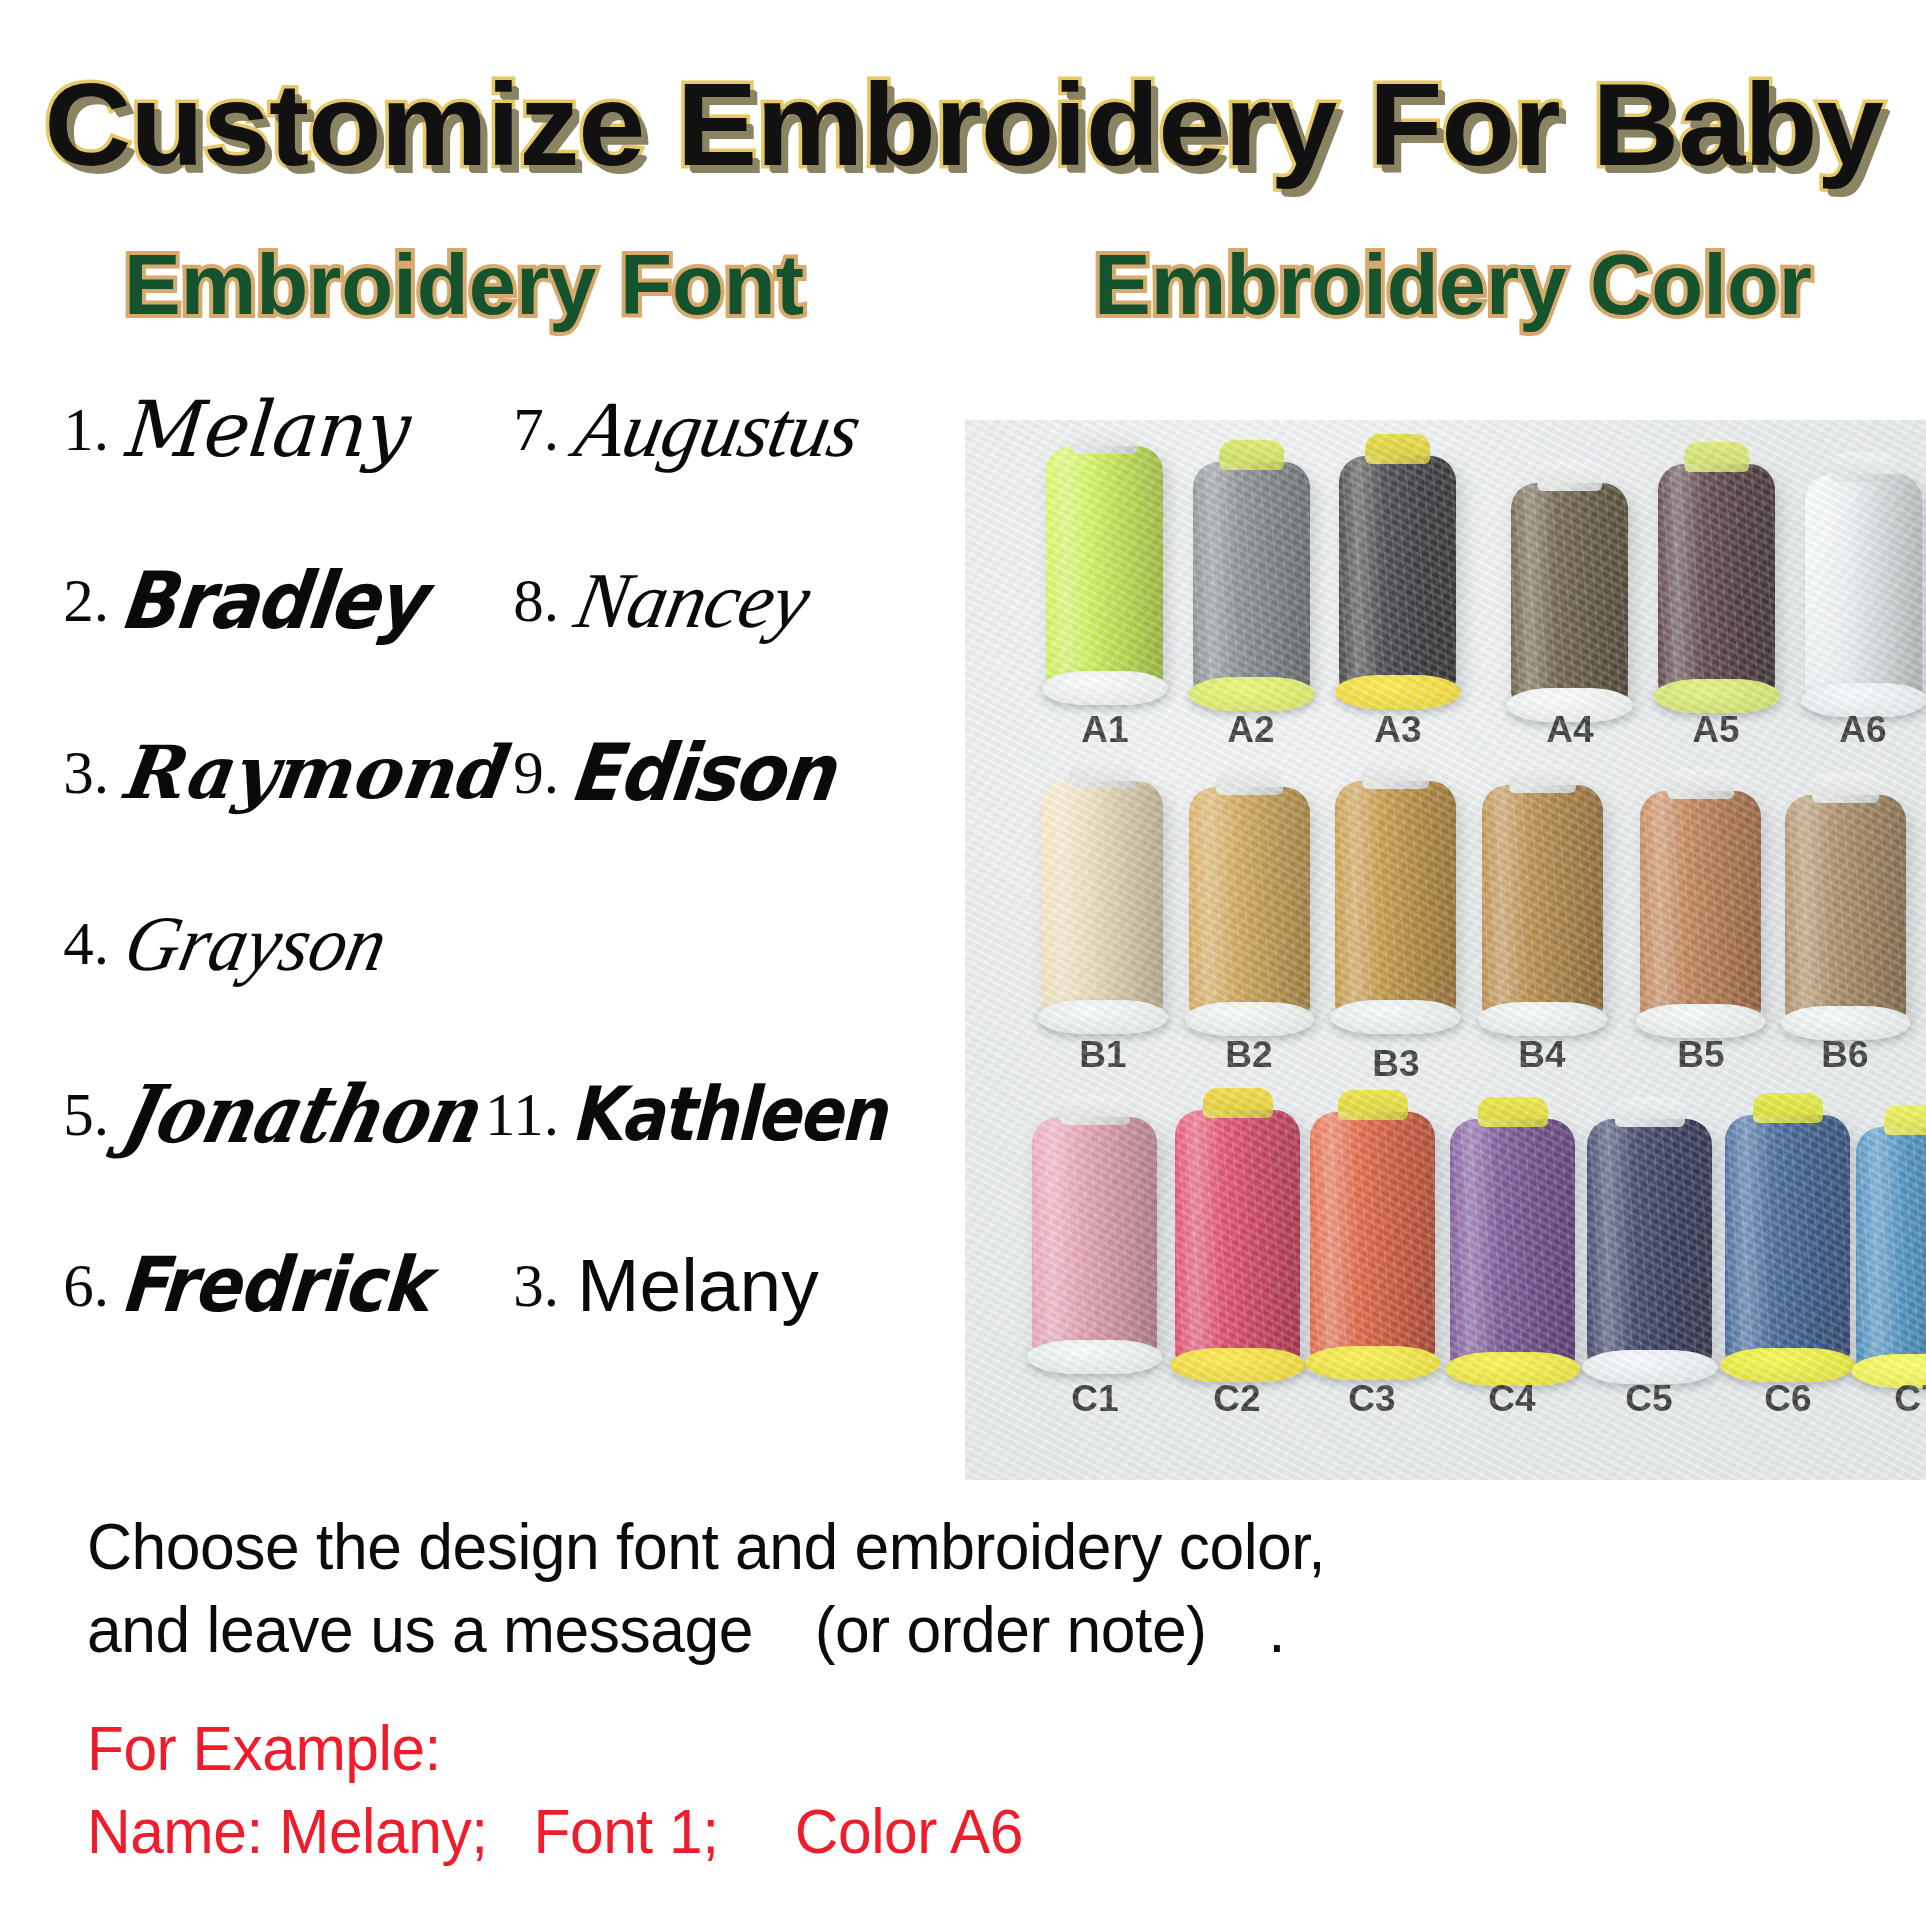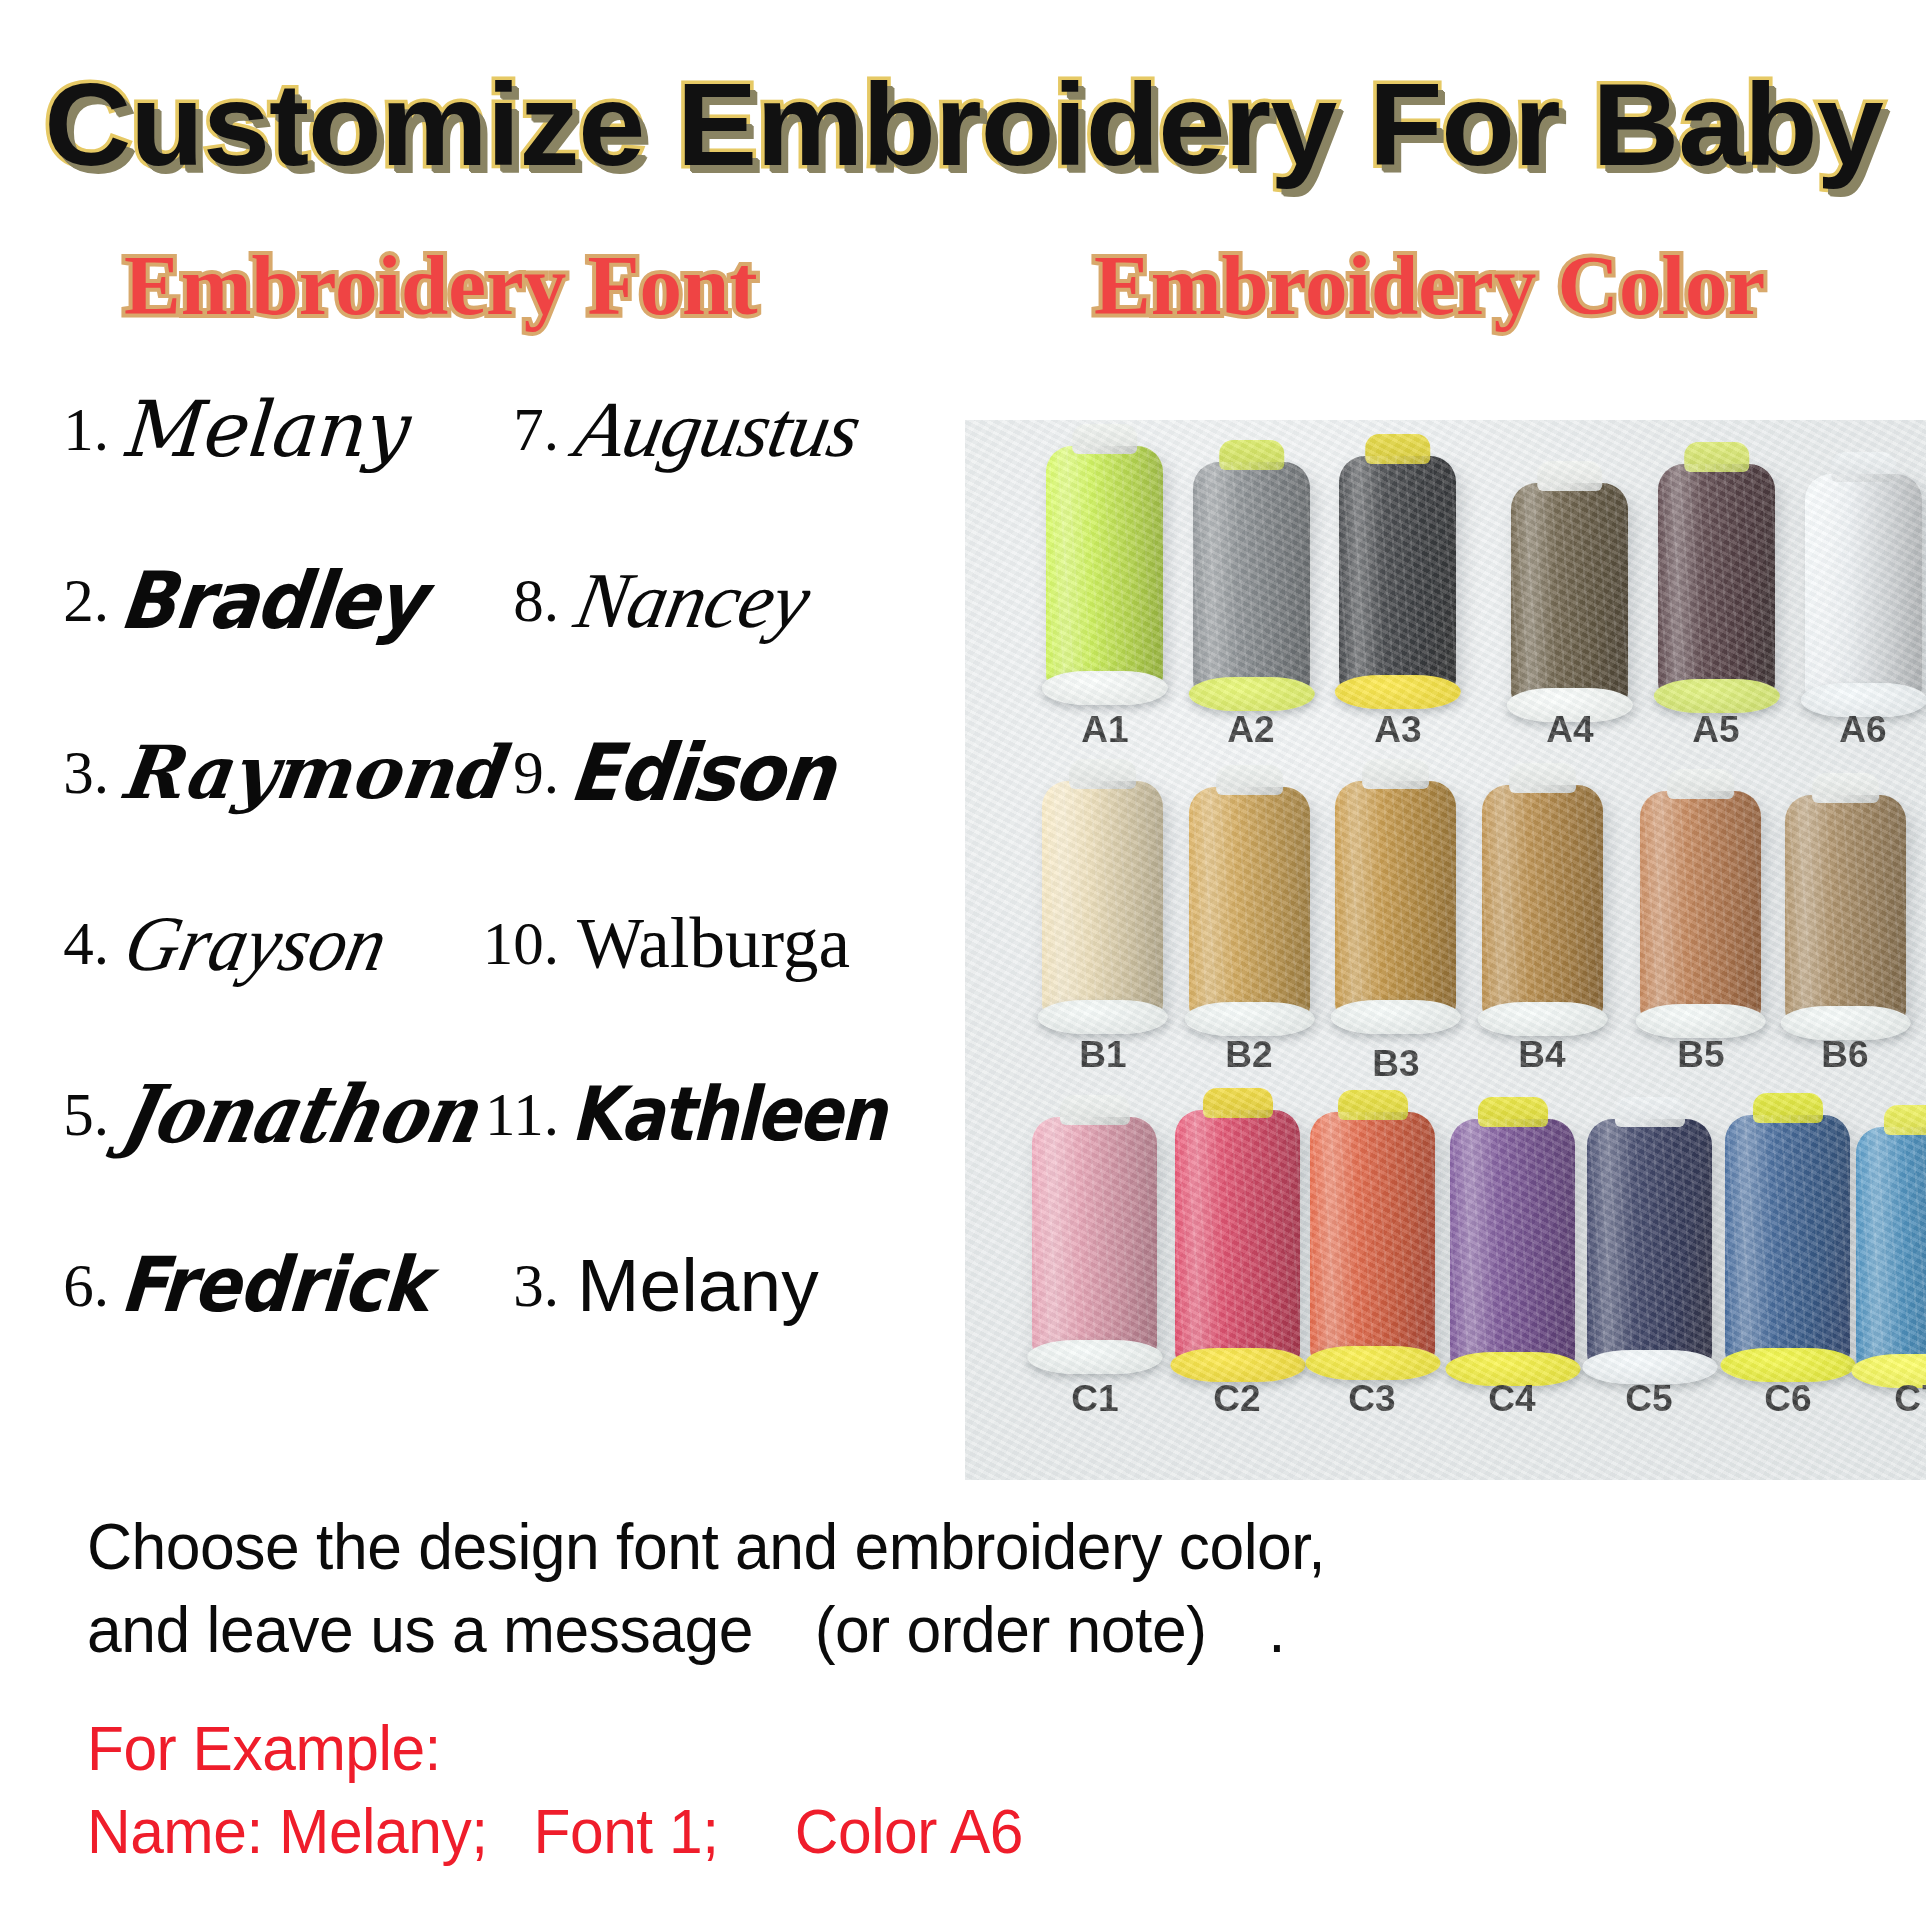--- a/index.html
+++ b/index.html
@@ -24,24 +24,24 @@
        6px 7px 0 #8a8463,
        7px 8px 0 #8a8463,
        5px 6px 0 #8a8463;
     white-space:nowrap;
     transform:scaleX(1.03);
   }
 
   
   .section-heading{
     position:absolute;
-    font-family:Liberation Serif, serif;
+    font-family:Liberation Sans, sans-serif;
     font-weight:bold;
     font-size:85px;
-    color:#ef4444;
+    color:#14532d;
     -webkit-text-stroke:8px #d8a96c;
     paint-order:stroke fill;
     white-space:nowrap;
   }
   #heading-font{left:124px;top:236px;}
   #heading-color{left:1094px;top:236px;}
 
   
   #font-list{
     position:absolute;left:0;top:366px;width:950px;height:1069px;
@@ -198,24 +198,20 @@
         <span class="font-sample s-calligraphy">Augustus</span>
       </div>
       <div class="font-row" style="top: 171px;">
         <span class="font-num">8.</span>
         <span class="font-sample s-calligraphy">Nancey</span>
       </div>
       <div class="font-row" style="top: 343px;">
         <span class="font-num">9.</span>
         <span class="font-sample s-brush-bold">Edison</span>
       </div>
-      <div class="font-row" style="top: 514px;">
-        <span class="font-num">10.</span>
-        <span class="font-sample s-serif-plain">Walburga</span>
-      </div>
       <div class="font-row" style="top: 685px;">
         <span class="font-num">11.</span>
         <span class="font-sample s-handwrite">Kathleen</span>
       </div>
       <div class="font-row" style="top: 856px;">
         <span class="font-num">3.</span>
         <span class="font-sample s-sans-plain">Melany</span>
       </div>
     </div>
 </div>

